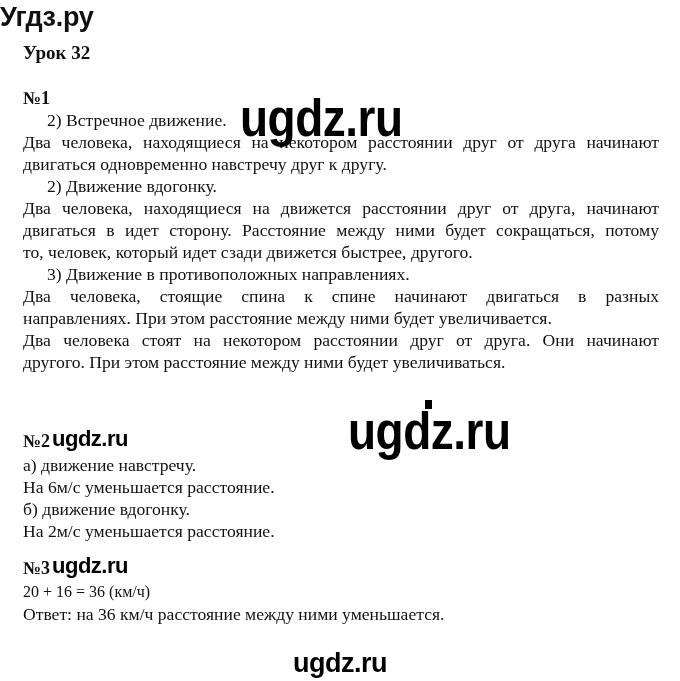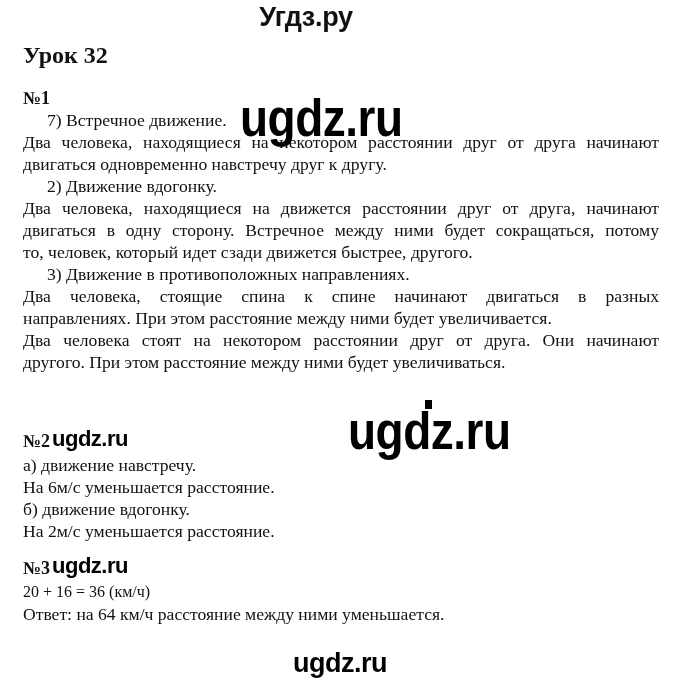--- a/index.html
+++ b/index.html
@@ -1,22 +1,22 @@
 <!DOCTYPE html>
 <html><head>
   <meta charset="utf-8">
   <style>
     html, body { margin: 0; padding: 0; background: #ffffff; }
     body { width: 680px; height: 681px; position: relative; overflow: hidden; color: #111; }
     .serif { font-family: "Liberation Serif", "DejaVu Serif", serif; }
     .sans { font-family: "Liberation Sans", "DejaVu Sans", sans-serif; }
 
-    .site-title { position: absolute; left: 0; width: 612px; top: 2px; text-align: center;
+    .site-title { position: absolute; left: 0; width: 612px; top: 2px; 
       font-size: 27px; font-weight: bold; letter-spacing: -0.3px; }
-    .lesson-title { position: absolute; left: 23px; top: 42px; font-size: 24px; font-weight: bold; }
+    .lesson-title { position: absolute; left: 23px; top: 42px; font-size: 19px; font-weight: bold; }
 
     .block { position: absolute; left: 23px; width: 636px; font-size: 17.6px; line-height: 22px; }
     .line { white-space: nowrap; height: 22px; }
     .just { text-align: justify; text-align-last: justify; white-space: normal; }
     .indent { padding-left: 24px; }
     .task-num { font-weight: bold; font-size: 18px; }
 
     .wm { position: absolute; font-family: "Liberation Sans", "DejaVu Sans", sans-serif; font-weight: bold; color: #000; letter-spacing: -0.5px; }
     .wm-big { font-size: 46px; line-height: 46px; transform: scaleY(1.12); transform-origin: left top; }
     .wm-small { font-size: 22px; line-height: 22px; }
@@ -29,46 +29,46 @@
     .cursor-mark { position: absolute; left: 425px; top: 400px; width: 7px; height: 9px; background: #000; }
   </style>
 </head>
 <body>
 
 <div class="sans site-title">Угдз.ру</div>
 <div class="serif lesson-title">Урок 32</div>
 
 <div class="serif block" style="top:87px;">
   <div class="line task-num">№1</div>
-  <div class="line indent">7) Встречное движение.</div>
+  <div class="line indent">2) Встречное движение.</div>
   <div class="line just">Два человека, находящиеся на некотором расстоянии друг от друга начинают</div>
   <div class="line">двигаться одновременно навстречу друг к другу.</div>
   <div class="line indent">2) Движение вдогонку.</div>
   <div class="line just">Два человека, находящиеся на движется расстоянии друг от друга, начинают</div>
-  <div class="line just">двигаться в одну сторону. Встречное между ними будет сокращаться, потому</div>
+  <div class="line just">двигаться в идет сторону. Расстояние между ними будет сокращаться, потому</div>
   <div class="line">то, человек, который идет сзади движется  быстрее, другого.</div>
   <div class="line indent">3) Движение в противоположных направлениях.</div>
   <div class="line just">Два человека, стоящие спина к спине начинают двигаться в разных</div>
   <div class="line">направлениях. При этом расстояние между ними будет увеличивается.</div>
   <div class="line just">Два человека стоят на некотором расстоянии друг от друга. Они начинают</div>
   <div class="line">другого. При этом расстояние между ними будет увеличиваться.</div>
 </div>
 
 <div class="serif block" style="top:430px;">
   <div class="line task-num" style="height:24px;">№2</div>
   <div class="line">а) движение навстречу.</div>
   <div class="line">На 6м/с уменьшается расстояние.</div>
   <div class="line">б) движение вдогонку.</div>
   <div class="line">На 2м/с уменьшается расстояние.</div>
 </div>
 
 <div class="serif block" style="top:557px;">
   <div class="line task-num" style="height:24px;">№3</div>
   <div class="line" style="font-size:16px;">20 + 16 = 36 (км/ч)</div>
-  <div class="line">Ответ: на 64 км/ч расстояние между ними уменьшается.</div>
+  <div class="line">Ответ: на 36 км/ч расстояние между ними уменьшается.</div>
 </div>
 
 <div class="wm wm-big" style="left:240px; top:92px;">ugdz.ru</div>
 <div class="wm wm-big" style="left:348px; top:405px;">ugdz.ru</div>
 <div class="wm wm-small" style="left:52px; top:428px;">ugdz.ru</div>
 <div class="wm wm-small" style="left:52px; top:555px;">ugdz.ru</div>
 <div class="wm wm-footer" style="left:0; width:680px; text-align:center; top:650px;">ugdz.ru</div>
 <div class="cursor-mark"></div>
 
 </body></html>

